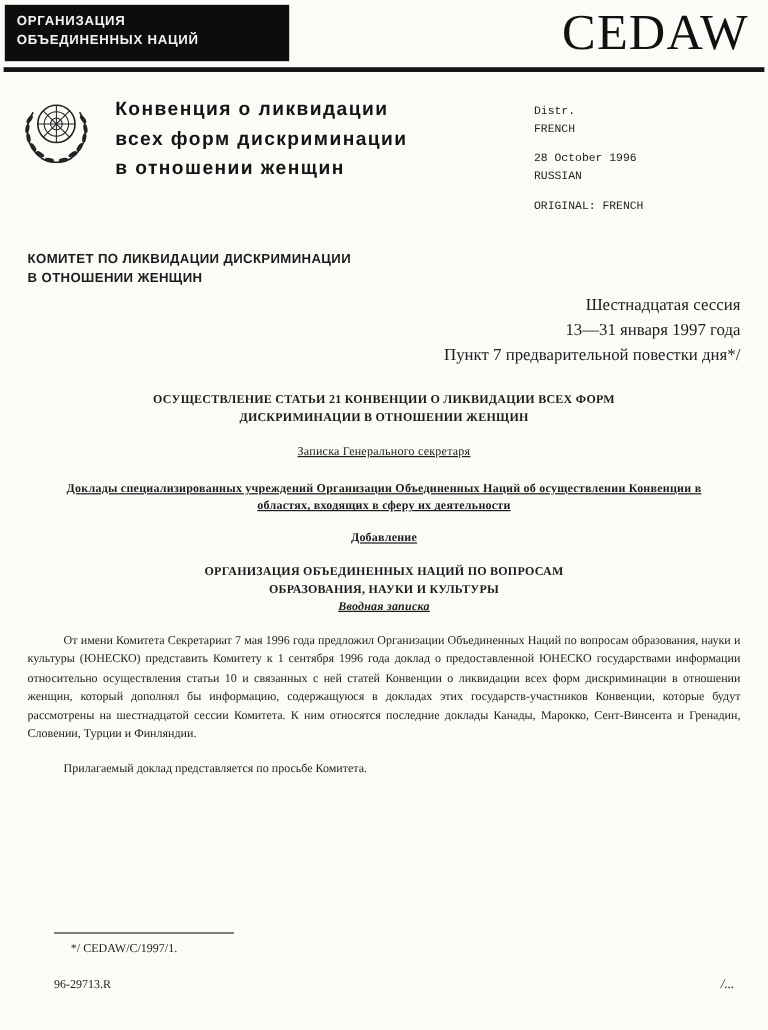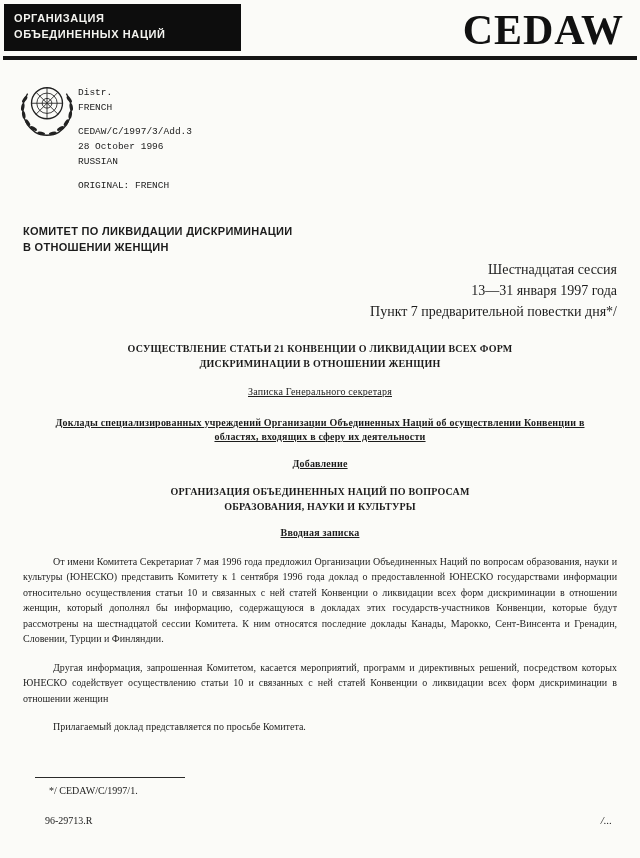--- a/index.html
+++ b/index.html
@@ -7,34 +7,34 @@
     position:relative;
     width:640px;height:858px;
     margin:0 auto;
     background:#fbfbf8;
     color:#1c1c1c;
     overflow:hidden;
     font-family:"Liberation Serif", serif;
   }
   
   .masthead{
-    display:flex;justify-content:space-between;align-items:flex-end;
+    display:flex;justify-content:space-between;align-items:center;
     padding:4px 10px 0 4px;
   }
   .org-box{
     background:#0d0d0d;color:#f4f4f0;
     padding:7px 12px 8px 10px;
     font-family:"Liberation Sans", sans-serif;
     font-weight:bold;font-size:11px;line-height:1.45;
     letter-spacing:.6px;white-space:pre-line;
     min-width:215px;
   }
   .series-code{
     font-family:"Liberation Serif", serif;
-    font-weight:bold;font-size:42px;line-height:1.0;
+    font-weight:normal;font-size:42px;line-height:1.0;
     letter-spacing:1px;margin:2px 6px 0 0;color:#111;
   }
   .thick-rule{height:4px;background:#151515;margin:5px 3px 0 3px;}
   
   .title-band{display:flex;padding:16px 20px 0 16px;}
   .emblem{width:62px;height:66px;flex:0 0 62px;margin-top:2px;}
   .conv-title{
     flex:1;margin-left:18px;margin-top:4px;
     font-family:"Liberation Sans", sans-serif;
     font-weight:bold;font-size:16px;line-height:1.55;
@@ -53,27 +53,27 @@
   .session-lines{font-size:14px;line-height:1.5;margin-top:3px;white-space:pre-line;text-align:right;}
   .center-head{
     text-align:center;font-weight:bold;font-size:10px;line-height:1.45;
     margin:20px auto 0;letter-spacing:.2px;
   }
   .head-main{max-width:470px;}
   .head-reports{max-width:545px;margin-top:16px;text-decoration:underline;}
   .head-note{margin-top:14px;text-decoration:underline;font-weight:normal;}
   .head-addendum{margin-top:12px;text-decoration:underline;font-weight:bold;}
   .head-unesco{margin-top:14px;white-space:pre-line;}
-  .head-intro{margin-top:12px;text-decoration:underline;}
+  .head-intro{margin-top:0;text-decoration:underline;font-style:italic;}
   .para{
     font-size:10px;line-height:1.55;text-align:justify;
     text-indent:30px;margin:13px 0 0 0;color:#1e1e1e;
   }
   
-  .footnote-block{position:absolute;left:35px;bottom:62px;}
+  .footnote-block{position:absolute;left:45px;bottom:62px;}
   .footnote-rule{width:150px;border-top:1.5px solid #2a2a2a;margin-bottom:7px;}
   .footnote-text{font-size:10px;text-indent:14px;}
   .footer-row{
     position:absolute;left:45px;right:28px;bottom:32px;
     display:flex;justify-content:space-between;align-items:flex-end;
     font-size:10px;
     gap:48px;
   }
   .page-marker{font-style:italic;font-size:11px;}
   svg .st{stroke:#222;fill:none;stroke-width:1.4;}
@@ -112,25 +112,27 @@
         <ellipse class="leaf" cx="18" cy="52" rx="4" ry="1.7" transform="rotate(-150 18 52)"></ellipse>
         <ellipse class="leaf" cx="26" cy="57" rx="4" ry="1.7" transform="rotate(-170 26 57)"></ellipse>
         <ellipse class="leaf" cx="55" cy="22" rx="4" ry="1.7" transform="rotate(55 55 22)"></ellipse>
         <ellipse class="leaf" cx="57" cy="30" rx="4" ry="1.7" transform="rotate(80 57 30)"></ellipse>
         <ellipse class="leaf" cx="56" cy="38" rx="4" ry="1.7" transform="rotate(100 56 38)"></ellipse>
         <ellipse class="leaf" cx="52" cy="46" rx="4" ry="1.7" transform="rotate(125 52 46)"></ellipse>
         <ellipse class="leaf" cx="46" cy="52" rx="4" ry="1.7" transform="rotate(150 46 52)"></ellipse>
         <ellipse class="leaf" cx="38" cy="57" rx="4" ry="1.7" transform="rotate(170 38 57)"></ellipse>
       </svg>
     </span>
+    <div class="conv-title">Конвенция о ликвидации
+всех форм дискриминации
+в отношении женщин</div>
     <div class="distr-block">
       <div>Distr.</div>
       <div>FRENCH</div>
       <div class="gap"></div>
-      <div>CEDAW/C/1997/3/Add.3</div>
       <div>28 October 1996</div>
       <div>RUSSIAN</div>
       <div class="gap"></div>
       <div>ORIGINAL: FRENCH</div>
     </div>
   </div>
 
   <div class="doc-body">
     <div class="committee">КОМИТЕТ ПО ЛИКВИДАЦИИ ДИСКРИМИНАЦИИ
 В ОТНОШЕНИИ ЖЕНЩИН</div>
@@ -140,21 +142,20 @@
 
     <div class="center-head head-main">ОСУЩЕСТВЛЕНИЕ СТАТЬИ 21 КОНВЕНЦИИ О ЛИКВИДАЦИИ ВСЕХ ФОРМ ДИСКРИМИНАЦИИ В ОТНОШЕНИИ ЖЕНЩИН</div>
     <div class="center-head head-note">Записка Генерального секретаря</div>
     <div class="center-head head-reports">Доклады специализированных учреждений Организации Объединенных Наций об осуществлении Конвенции в областях, входящих в сферу их деятельности</div>
     <div class="center-head head-addendum">Добавление</div>
     <div class="center-head head-unesco">ОРГАНИЗАЦИЯ ОБЪЕДИНЕННЫХ НАЦИЙ ПО ВОПРОСАМ
 ОБРАЗОВАНИЯ, НАУКИ И КУЛЬТУРЫ</div>
     <div class="center-head head-intro">Вводная записка</div>
 
     <p class="para">От имени Комитета Секретариат 7 мая 1996 года предложил Организации Объединенных Наций по вопросам образования, науки и культуры (ЮНЕСКО) представить Комитету к 1 сентября 1996 года доклад о предоставленной ЮНЕСКО государствами информации относительно осуществления статьи 10 и связанных с ней статей Конвенции о ликвидации всех форм дискриминации в отношении женщин, который дополнял бы информацию, содержащуюся в докладах этих государств-участников Конвенции, которые будут рассмотрены на шестнадцатой сессии Комитета. К ним относятся последние доклады Канады, Марокко, Сент-Винсента и Гренадин, Словении, Турции и Финляндии.</p>
-    <p class="para">Другая информация, запрошенная Комитетом, касается мероприятий, программ и директивных решений, посредством которых ЮНЕСКО содействует осуществлению статьи 10 и связанных с ней статей Конвенции о ликвидации всех форм дискриминации в отношении женщин</p>
     <p class="para">Прилагаемый доклад представляется по просьбе Комитета.</p>
   </div>
 
   <div class="footnote-block">
     <div class="footnote-rule"></div>
     <div class="footnote-text">*/ CEDAW/C/1997/1.</div>
   </div>
 
   <div class="footer-row">
     <span>96-29713.R</span>

